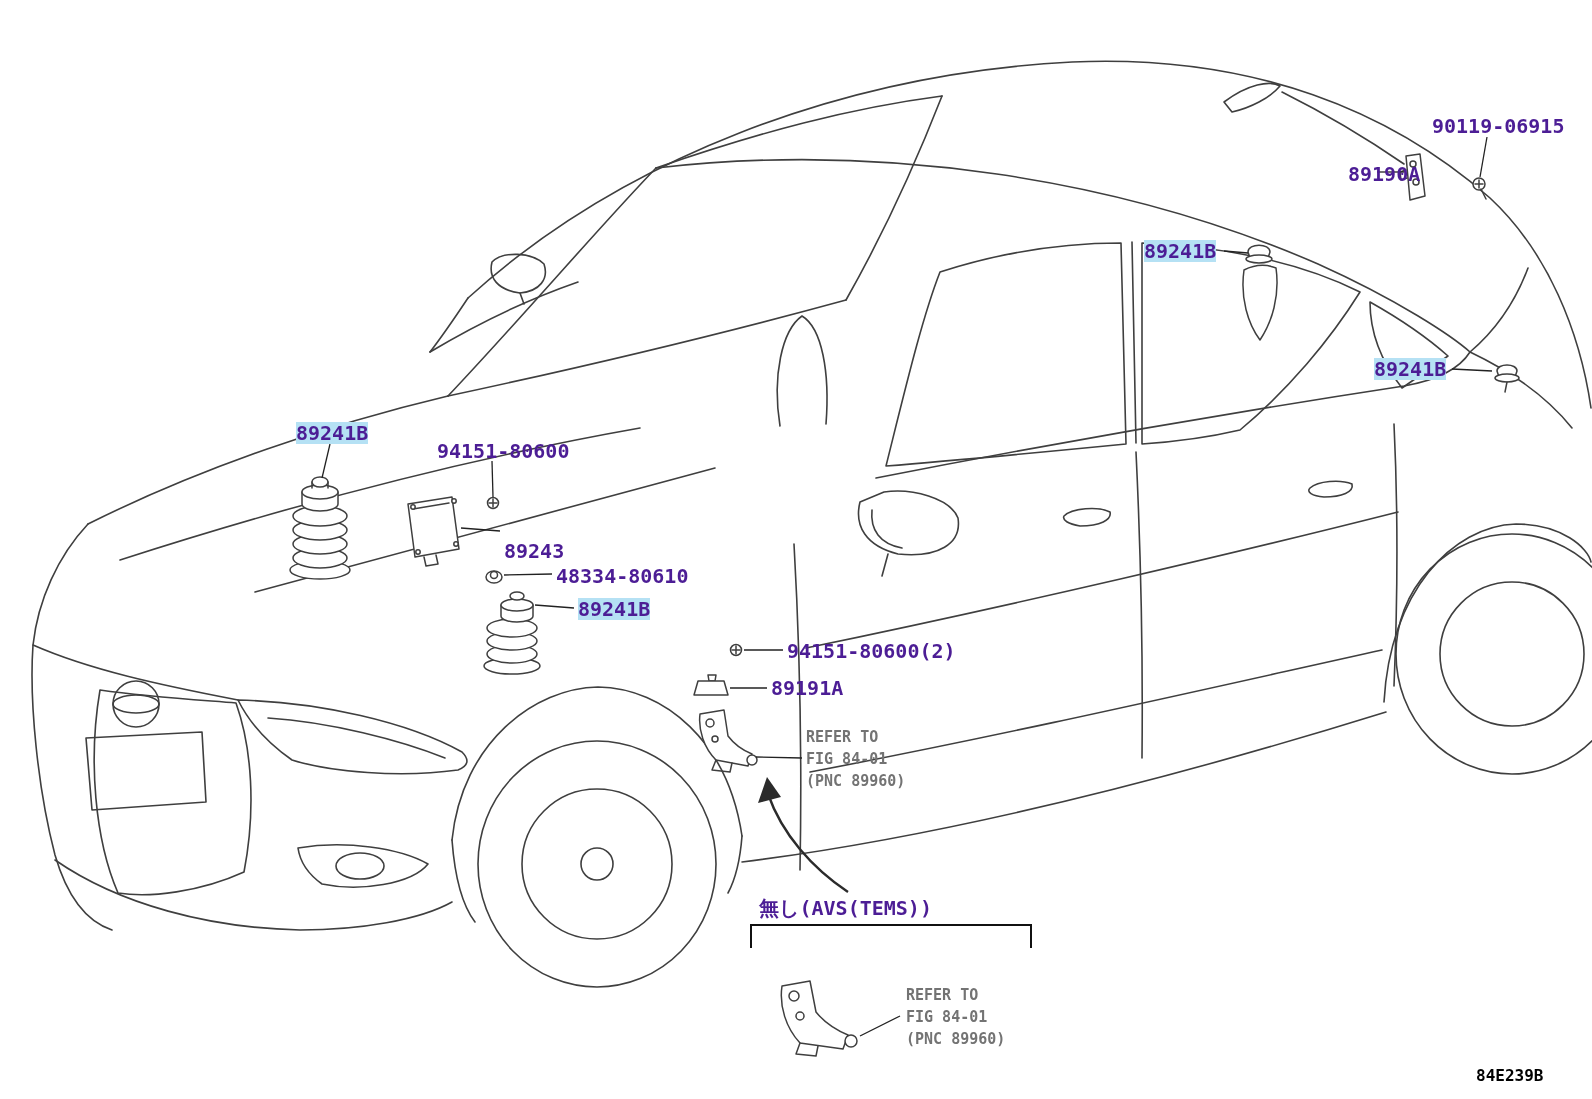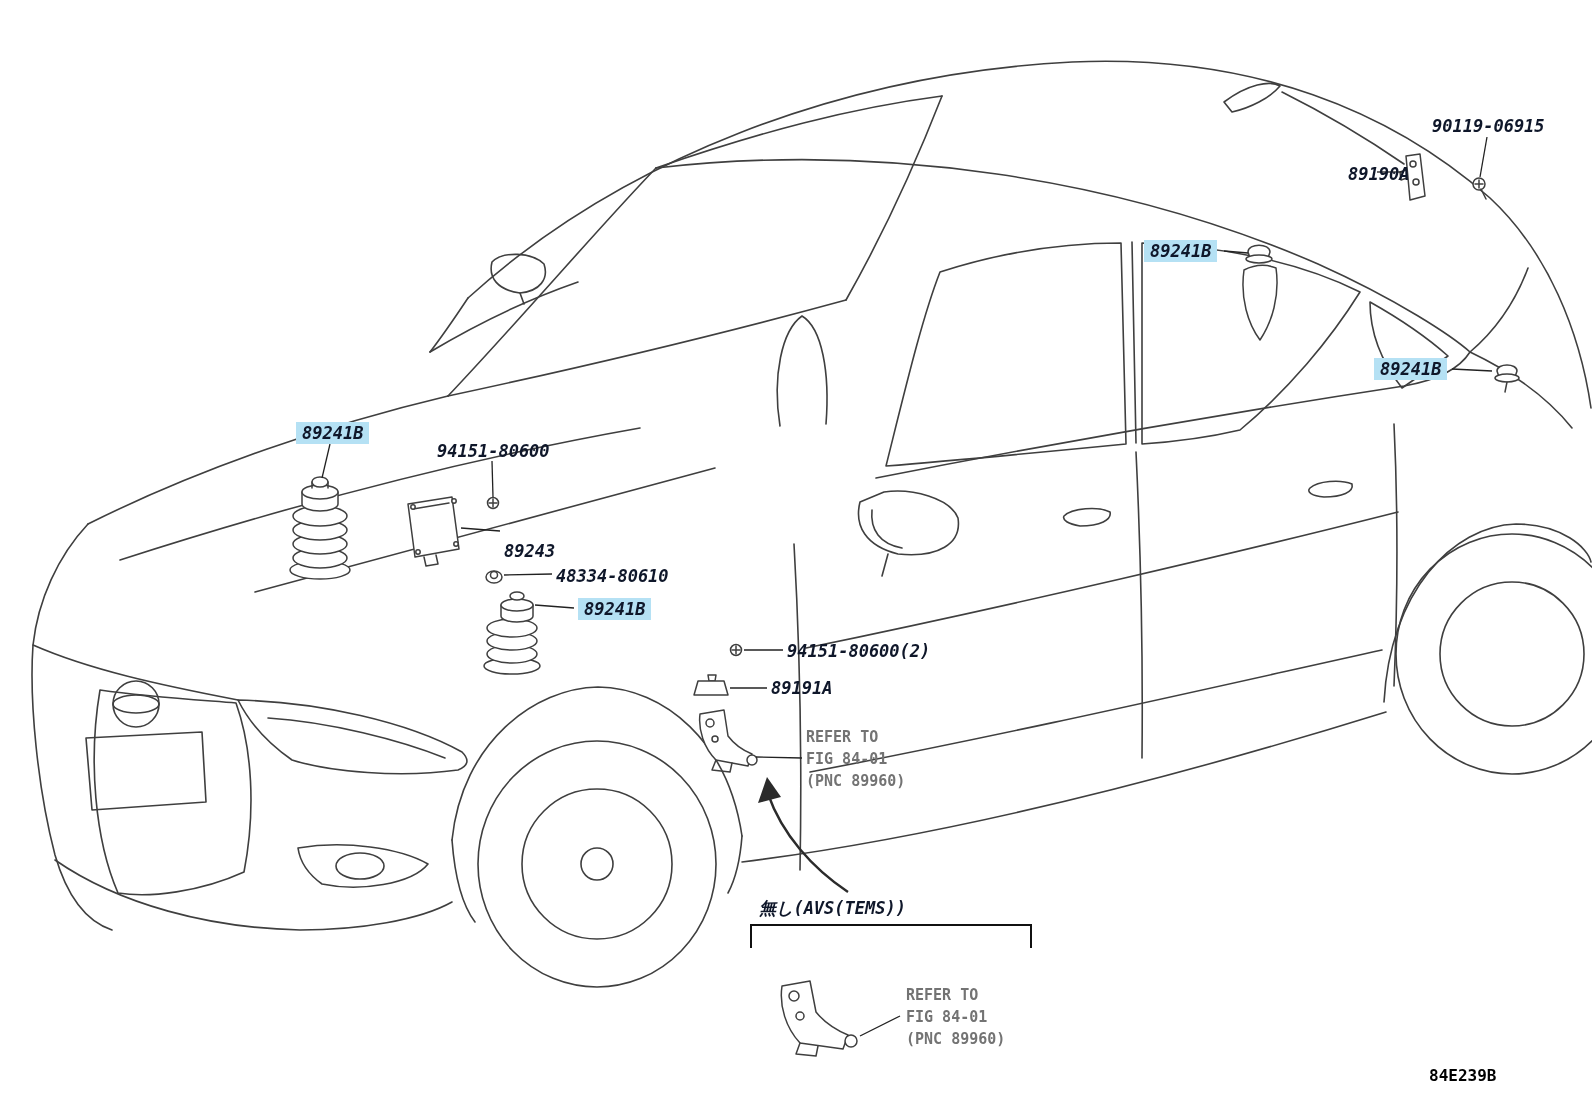--- a/index.html
+++ b/index.html
@@ -2,24 +2,24 @@
 <html><head>
 <meta charset="utf-8">
 <style>
   html,body{margin:0;padding:0;background:#ffffff;}
   .stage{
     position:relative;width:1592px;height:1099px;background:#ffffff;overflow:hidden;
     font-family:"DejaVu Sans Mono","Liberation Mono",monospace;
   }
   .stage svg.art{position:absolute;left:0;top:0;width:1592px;height:1099px;}
   .lbl{
-    position:absolute;font-weight:bold;font-size:17px;color:#0f172a;
-    white-space:nowrap;line-height:20px;font-style:italic;
+    position:absolute;font-weight:bold;font-size:20px;color:#4c1d95;
+    white-space:nowrap;line-height:20px;
   }
-  .hl{background:#b5e1f4;padding:1px 6px;}
+  .hl{background:#b5e1f4;padding:1px 0;}
   .refer{
     position:absolute;font-weight:bold;font-size:15px;color:#737373;
     line-height:22px;white-space:nowrap;
   }
   .code{position:absolute;font-weight:bold;font-size:16px;color:#000;}
 </style>
 </head>
 <body>
 
 <div class="stage">
@@ -239,15 +239,15 @@
     <div>FIG 84-01</div>
     <div>(PNC 89960)</div>
   </div>
   <div class="refer" style="left:906px;top:984px;">
     <div>REFER TO</div>
     <div>FIG 84-01</div>
     <div>(PNC 89960)</div>
   </div>
 
   <div class="lbl" style="left:742px;top:898px;margin-left:17px;">無し(AVS(TEMS))</div>
-  <div class="code" style="left:1429px;top:1066px;">84E239B</div>
+  <div class="code" style="left:1476px;top:1066px;">84E239B</div>
 
 </div>
 
 </body></html>

